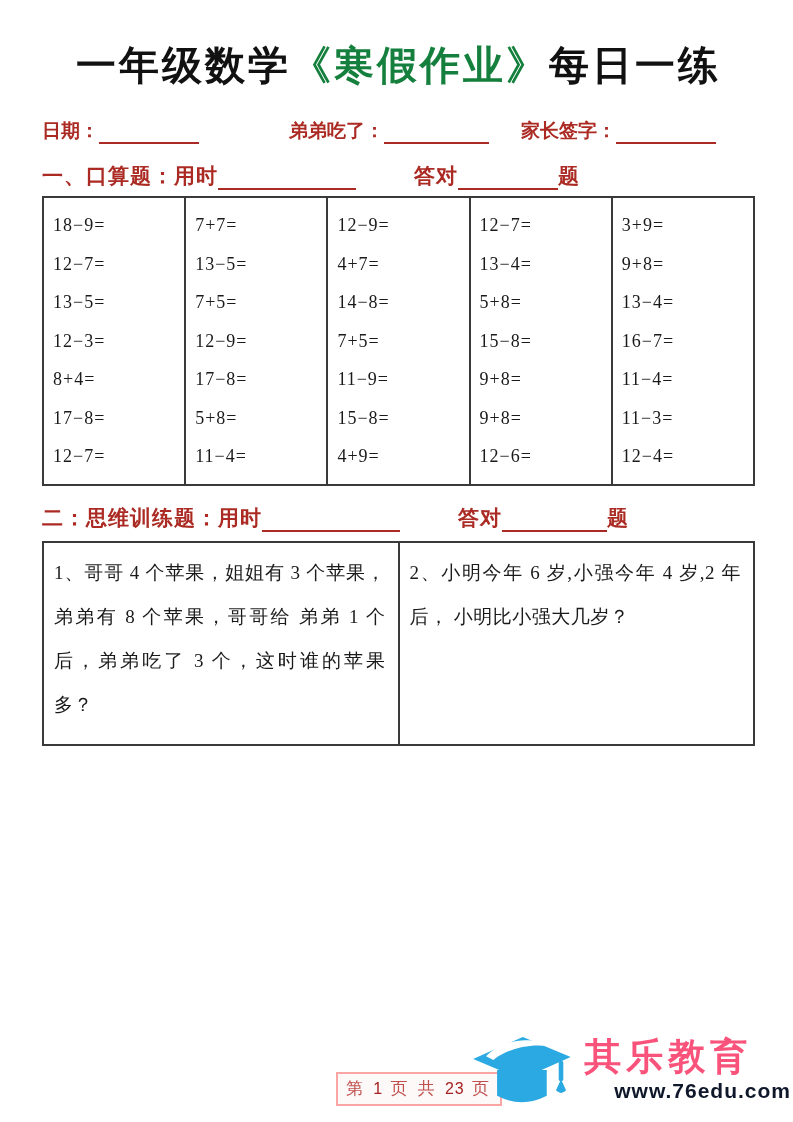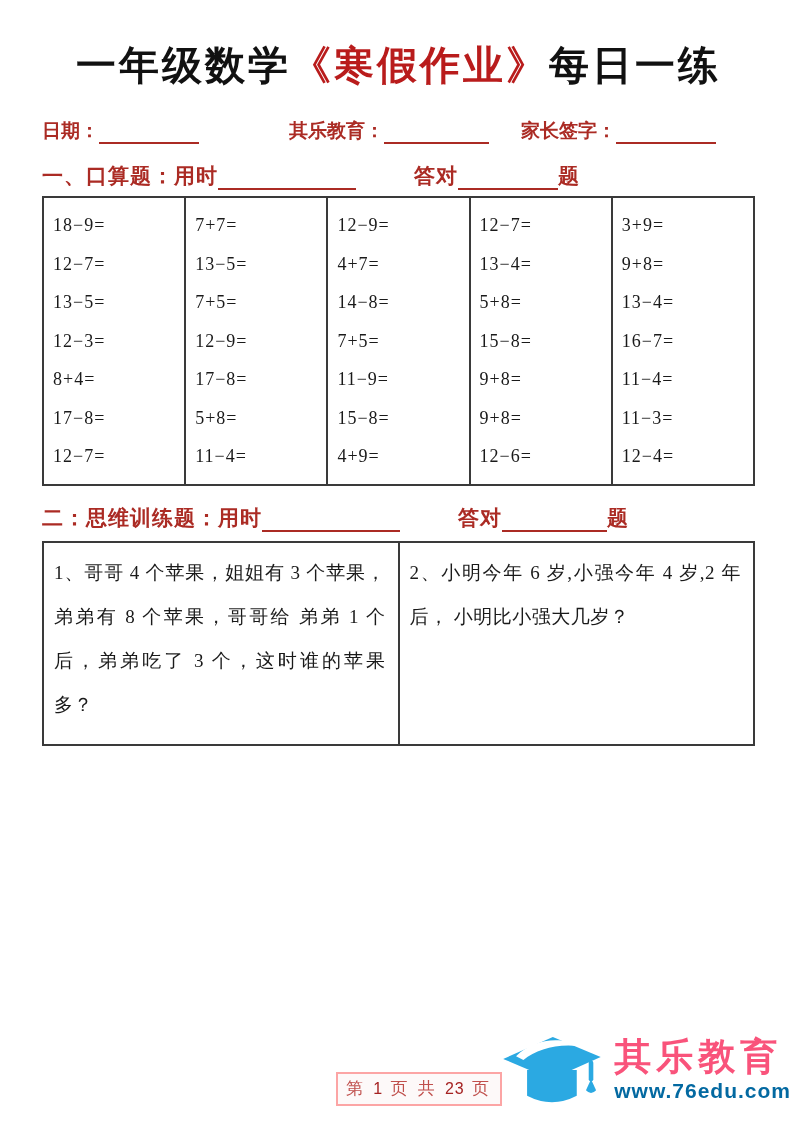--- a/index.html
+++ b/index.html
@@ -15,21 +15,21 @@
   
   .title {
     text-align:center;
     font-size:40px;
     font-weight:bold;
     letter-spacing:3px;
     color:#111;
     line-height:52px;
     white-space:nowrap;
   }
-  .title .red { color:#b91c1c; }
+  .title .red { color:#15803d; }
 
   
   .info-row {
     display:flex;
     align-items:flex-end;
     margin-top:24px;
     color:#AB2B24;
     font-weight:bold;
     font-size:19px;
     height:28px;
@@ -134,41 +134,42 @@
   .logo-name {
     color:#F9537B;
     font-size:37px;
     font-weight:bold;
     font-family:Liberation Sans, sans-serif;
     letter-spacing:5px;
     line-height:42px;
     white-space:nowrap;
   }
   .logo-url {
-    color:#0369a1;
+    color:#0f172a;
     font-size:21px;
     font-weight:bold;
     font-family:"Liberation Sans", sans-serif;
     text-align:right;
     letter-spacing:1px;
     line-height:26px;
+    margin-left:30px;
   }
 </style>
 </head>
 <body>
 
 <div class="page">
 
   <h1 class="title"><span>一年级数学</span><span class="red">《寒假作业》</span><span>每日一练</span></h1>
 
   <div class="info-row">
     <span>日期：</span>
     <span class="blank b100"></span>
     <span class="gap1"></span>
-    <span>其乐教育：</span>
+    <span>弟弟吃了：</span>
     <span class="blank b105"></span>
     <span class="gap2"></span>
     <span>家长签字：</span>
     <span class="blank b100"></span>
   </div>
 
   <div class="sec-head">
     <span>一、口算题：用时</span>
     <span class="blank b135"></span>
     <span class="spacer"></span>

